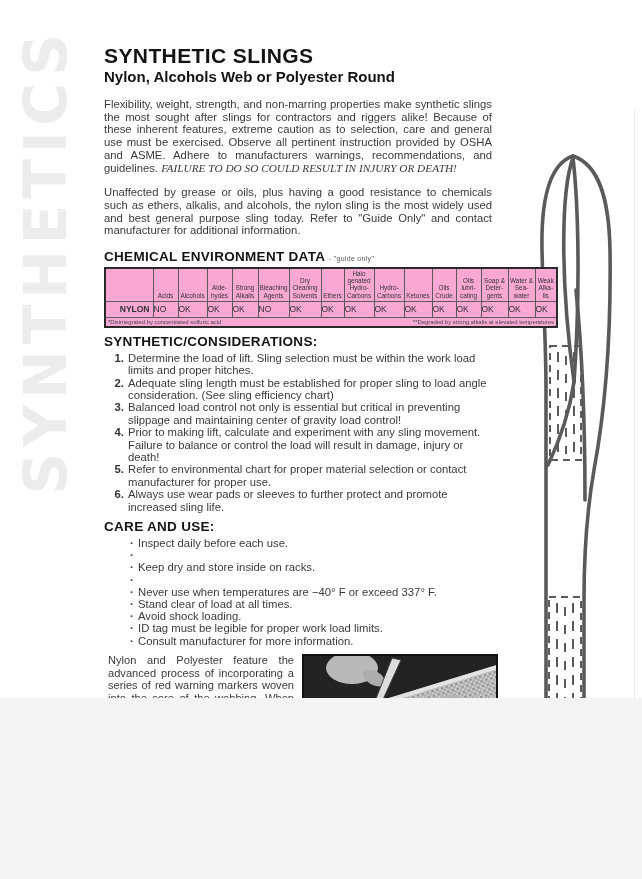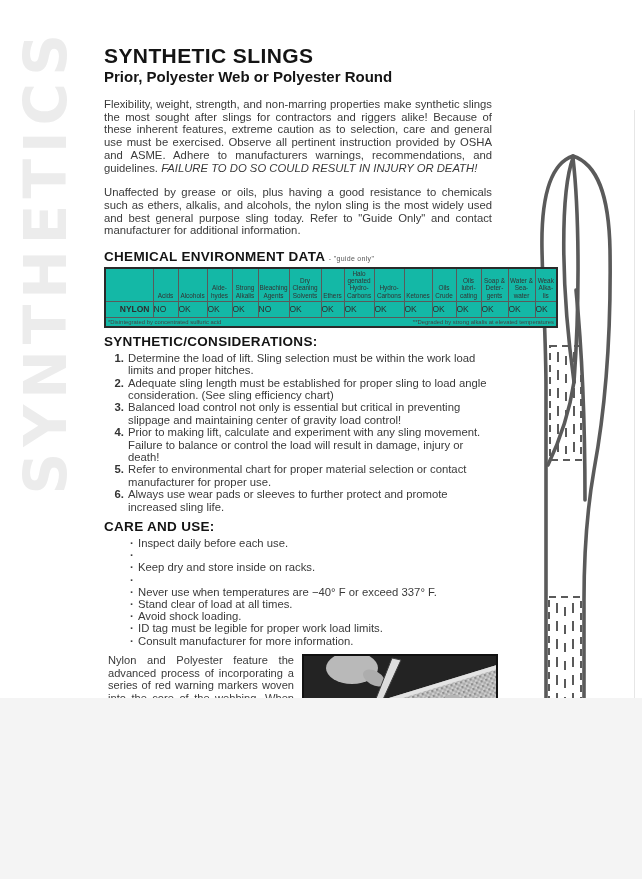--- a/index.html
+++ b/index.html
@@ -21,28 +21,28 @@
 
   
   .sling { position:absolute; left:519px; top:150px; z-index:1; }
 
   .content { position:absolute; left:104px; top:44px; width:388px; z-index:2; }
 
   h1.title { margin:0; font-size:21px; line-height:24px; color:#141414; letter-spacing:0.4px; }
   h2.subtitle { margin:0 0 12px 0; font-size:15px; line-height:18px; color:#141414; }
 
   p.body { margin:0 0 12px 0; font-size:11.3px; line-height:12.7px; text-align:justify; color:#3a3a3a; }
-  .warning-inline { font-style:italic; }
+  .warning-inline { font-style:italic;font-family:Liberation Serif, serif; }
 
   .section-heading { margin:6px 0 3px 0; font-size:13.5px; font-weight:bold; color:#141414; letter-spacing:0.3px; }
   .heading-note { font-size:7px; font-weight:normal; color:#555; }
 
   table.chem {
     table-layout:fixed; width:452px; border-collapse:collapse;
-    border:2px solid #2a2a2a; background:#14b8a6;
+    border:2px solid #2a2a2a; background:#f9a8d4;
     position:relative; z-index:3; margin:2px 0 4px 0;
   }
   table.chem th, table.chem td { border:1px solid #5a5a5a; padding:0; }
   table.chem th {
     font-size:6.4px; font-weight:normal; line-height:1.12;
     vertical-align:bottom; text-align:center; white-space:pre-line;
     padding:1px 0 2px 0; color:#333;
   }
   table.chem td.val { font-size:8.5px; text-align:left; height:15px; color:#2e2e2e; }
   table.chem td.rowlabel { font-size:8.5px; font-weight:bold; text-align:right; padding-right:3px; color:#2e2e2e; }
@@ -113,21 +113,21 @@
         <line x1="38" y1="453" x2="38" y2="576" stroke-dasharray="10 8"></line>
         <line x1="46" y1="457" x2="46" y2="576" stroke-dasharray="9 9"></line>
         <line x1="54" y1="453" x2="54" y2="576" stroke-dasharray="10 8"></line>
       </g>
     </svg>
   </div>
 
   <div class="content">
 
     <h1 class="title">SYNTHETIC SLINGS</h1>
-    <h2 class="subtitle">Prior, Polyester Web or Polyester Round</h2>
+    <h2 class="subtitle">Nylon, Alcohols Web or Polyester Round</h2>
 
     <p class="body"><span>Flexibility, weight, strength, and non-marring properties make synthetic slings the most sought after slings for contractors and riggers alike! Because of these inherent features, extreme caution as to selection, care and general use must be exercised. Observe all pertinent instruction provided by OSHA and ASME. Adhere to manufacturers warnings, recommendations, and guidelines.</span> <span class="warning-inline">FAILURE TO DO SO COULD RESULT IN INJURY OR DEATH!</span></p>
 
     <p class="body">Unaffected by grease or oils, plus having a good resistance to chemicals such as ethers, alkalis, and alcohols, the nylon sling is the most widely used and best general purpose sling today.  Refer to "Guide Only" and contact manufacturer for additional information.</p>
 
     <div class="section-heading"><span>CHEMICAL ENVIRONMENT DATA</span> <span class="heading-note">- "guide only"</span></div>
 
     <table class="chem">
       <colgroup>
         <col style="width:48px">

